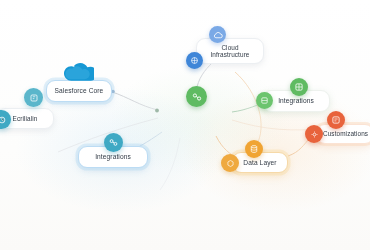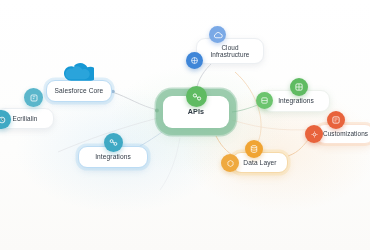--- a/index.html
+++ b/index.html
@@ -178,23 +178,20 @@
       <path d="M4.6 12.4h7.2a2.9 2.9 0 0 0 .3-5.8A4.1 4.1 0 0 0 4.3 6.9a2.8 2.8 0 0 0 .3 5.5z" fill="none" stroke="#ffffff" stroke-width="1.3" stroke-linejoin="round"></path>
     </svg>
   </div>
   <div class="badge b-blue" style="left:186px; top:52px; width:17px; height:17px;">
     <svg width="9" height="9" viewBox="0 0 16 16" xmlns="http://www.w3.org/2000/svg">
       <circle cx="8" cy="8" r="5.2" fill="none" stroke="#ffffff" stroke-width="1.3"></circle>
       <path d="M8 2.8v10.4M2.8 8h10.4" stroke="#ffffff" stroke-width="1"></path>
     </svg>
   </div>
 
-  <div class="node green-core" style="left:163px; top:96px; width:66px; height:32px; font-size:7.2px; font-weight:bold;">
-    <span class="label">APIs</span>
-  </div>
   <div class="badge b-green" style="left:186px; top:86px; width:21px; height:21px;">
     <svg width="12" height="12" viewBox="0 0 16 16" xmlns="http://www.w3.org/2000/svg">
       <circle cx="5.2" cy="6" r="2.1" fill="none" stroke="#ffffff" stroke-width="1.25"></circle>
       <circle cx="10.8" cy="10" r="2.1" fill="none" stroke="#ffffff" stroke-width="1.25"></circle>
       <path d="M6.9 7.3l2.3 1.5" stroke="#ffffff" stroke-width="1.25"></path>
     </svg>
   </div>
 
   <div class="node green" style="left:262px; top:90px; width:68px; height:22px; font-size:6.6px;">
     <span class="label">Integrations</span>

